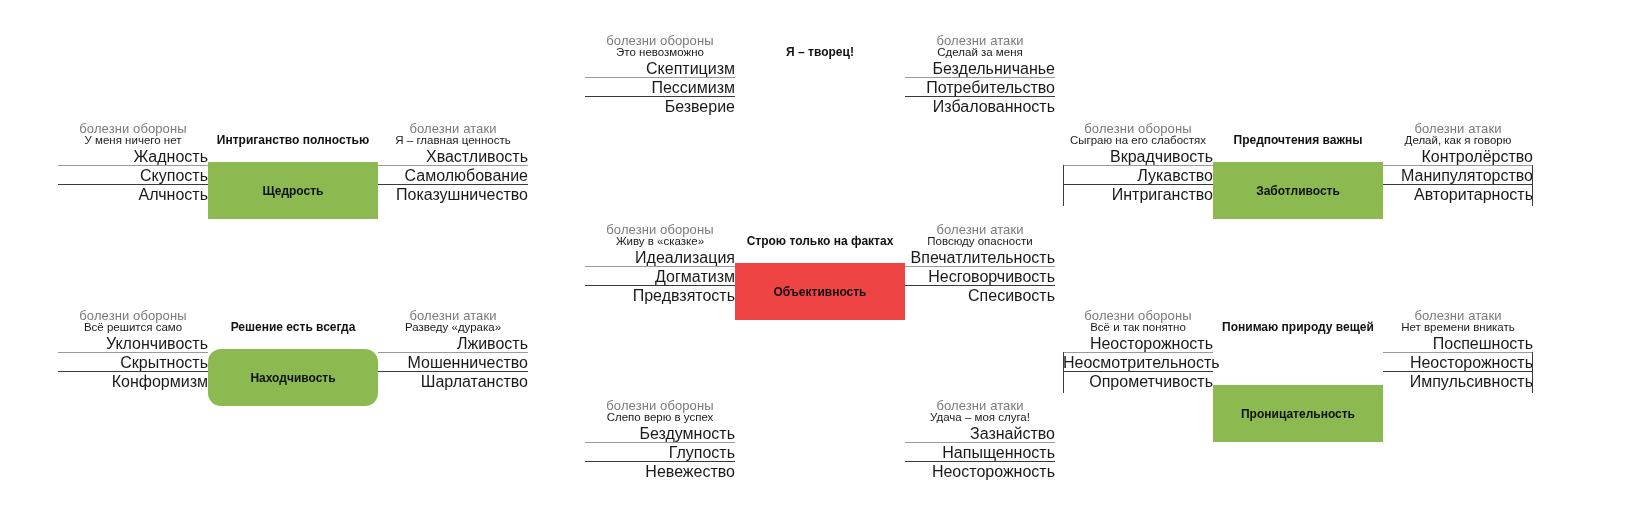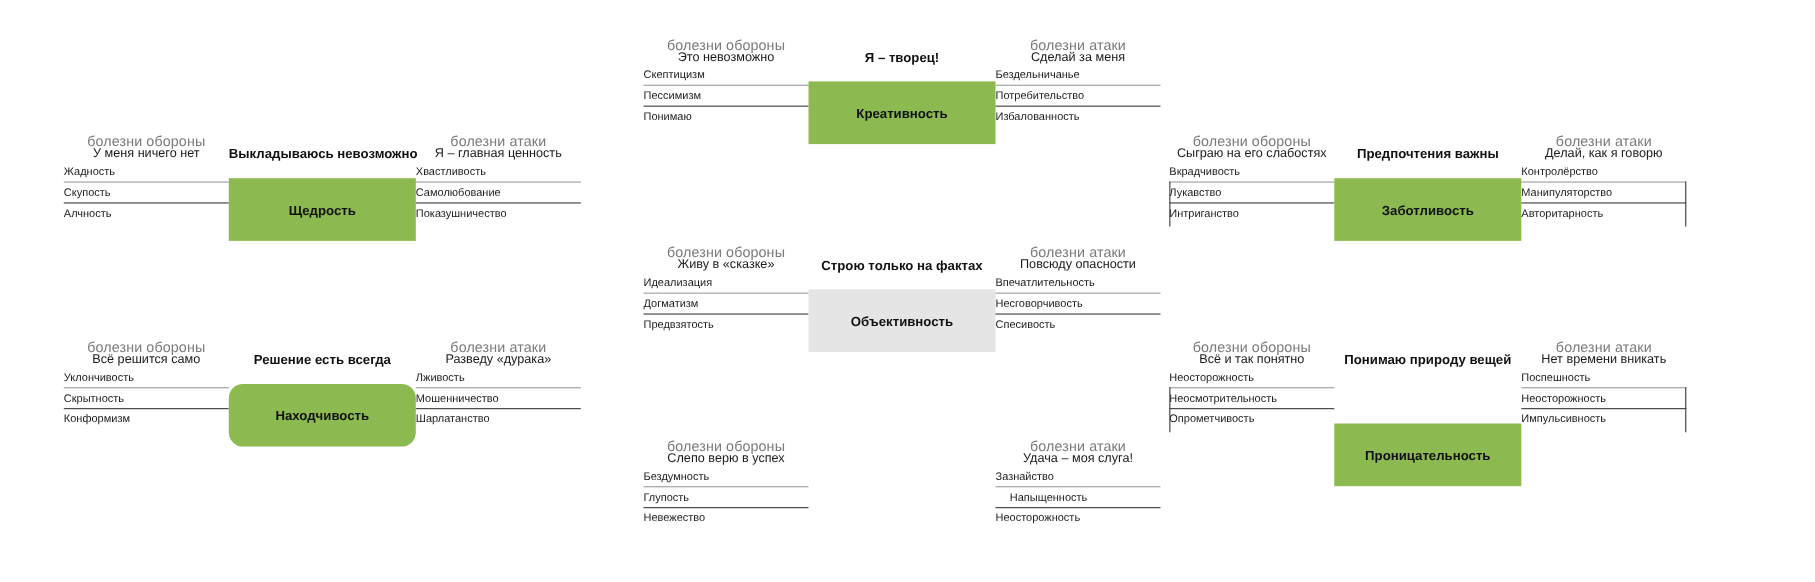--- a/index.html
+++ b/index.html
@@ -67,23 +67,23 @@
   }
 
   
   .words {
     position: absolute;
     top: 23px;
     left: 0;
     right: 0;
   }
   .word {
-    font-size: 10px;
+    font-size: 16px;
     color: #1a1a1a;
-    text-align: left;
+    text-align: right;
     line-height: 19px;
     height: 19px;
     white-space: nowrap;
   }
 
   
   .rule {
     position: absolute;
     left: 0;
     right: 0;
@@ -140,31 +140,28 @@
 
 <div id="diagram-root">
   <div class="block" id="block-0">
 
     <div class="col col-def">
       <div class="caption" style="color: rgb(122, 122, 122);">болезни обороны</div>
       <div class="motto" style="color: rgb(26, 26, 26);">Это невозможно</div>
       <div class="words">
         <div class="word" style="color: rgb(26, 26, 26);">Скептицизм</div>
         <div class="word" style="color: rgb(26, 26, 26);">Пессимизм</div>
-        <div class="word" style="color: rgb(26, 26, 26);">Понимаю</div>
+        <div class="word" style="color: rgb(26, 26, 26);">Безверие</div>
       </div>
       <div class="rule rule-top light"></div>
       <div class="rule rule-bottom" style="border-top-color: rgb(58, 58, 58);"></div>
     </div>
 
     <div class="col col-core">
       <div class="slogan">Я – творец!</div>
-      <div class="corebox" style="background: rgb(140, 186, 81);">
-        <span class="corebox-label">Креативность</span>
-      </div>
     </div>
 
     <div class="col col-atk">
       <div class="caption" style="color: rgb(122, 122, 122);">болезни атаки</div>
       <div class="motto" style="color: rgb(26, 26, 26);">Сделай за меня</div>
       <div class="words">
         <div class="word" style="color: rgb(26, 26, 26);">Бездельничанье</div>
         <div class="word" style="color: rgb(26, 26, 26);">Потребительство</div>
         <div class="word" style="color: rgb(26, 26, 26);">Избалованность</div>
       </div>
@@ -182,21 +179,21 @@
       <div class="words">
         <div class="word" style="color: rgb(26, 26, 26);">Жадность</div>
         <div class="word" style="color: rgb(26, 26, 26);">Скупость</div>
         <div class="word" style="color: rgb(26, 26, 26);">Алчность</div>
       </div>
       <div class="rule rule-top light"></div>
       <div class="rule rule-bottom" style="border-top-color: rgb(58, 58, 58);"></div>
     </div>
 
     <div class="col col-core">
-      <div class="slogan">Выкладываюсь невозможно</div>
+      <div class="slogan">Интриганство полностью</div>
       <div class="corebox" style="background: rgb(140, 186, 81);">
         <span class="corebox-label">Щедрость</span>
       </div>
     </div>
 
     <div class="col col-atk">
       <div class="caption" style="color: rgb(122, 122, 122);">болезни атаки</div>
       <div class="motto" style="color: rgb(26, 26, 26);">Я – главная ценность</div>
       <div class="words">
         <div class="word" style="color: rgb(26, 26, 26);">Хвастливость</div>
@@ -255,21 +252,21 @@
         <div class="word" style="color: rgb(26, 26, 26);">Идеализация</div>
         <div class="word" style="color: rgb(26, 26, 26);">Догматизм</div>
         <div class="word" style="color: rgb(26, 26, 26);">Предвзятость</div>
       </div>
       <div class="rule rule-top light"></div>
       <div class="rule rule-bottom" style="border-top-color: rgb(58, 58, 58);"></div>
     </div>
 
     <div class="col col-core">
       <div class="slogan">Строю только на фактах</div>
-      <div class="corebox" style="background: #e5e5e5;">
+      <div class="corebox" style="background: #ef4444;">
         <span class="corebox-label">Объективность</span>
       </div>
     </div>
 
     <div class="col col-atk">
       <div class="caption" style="color: rgb(122, 122, 122);">болезни атаки</div>
       <div class="motto" style="color: rgb(26, 26, 26);">Повсюду опасности</div>
       <div class="words">
         <div class="word" style="color: rgb(26, 26, 26);">Впечатлительность</div>
         <div class="word" style="color: rgb(26, 26, 26);">Несговорчивость</div>

